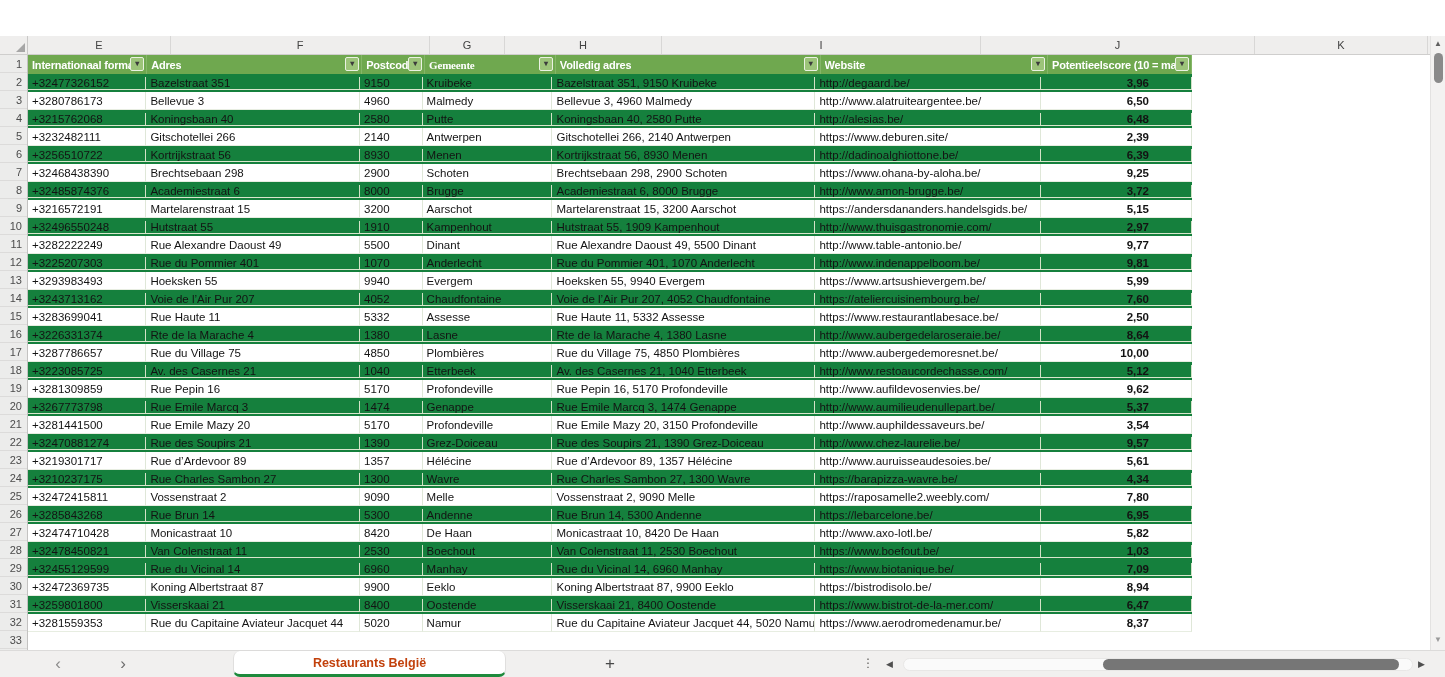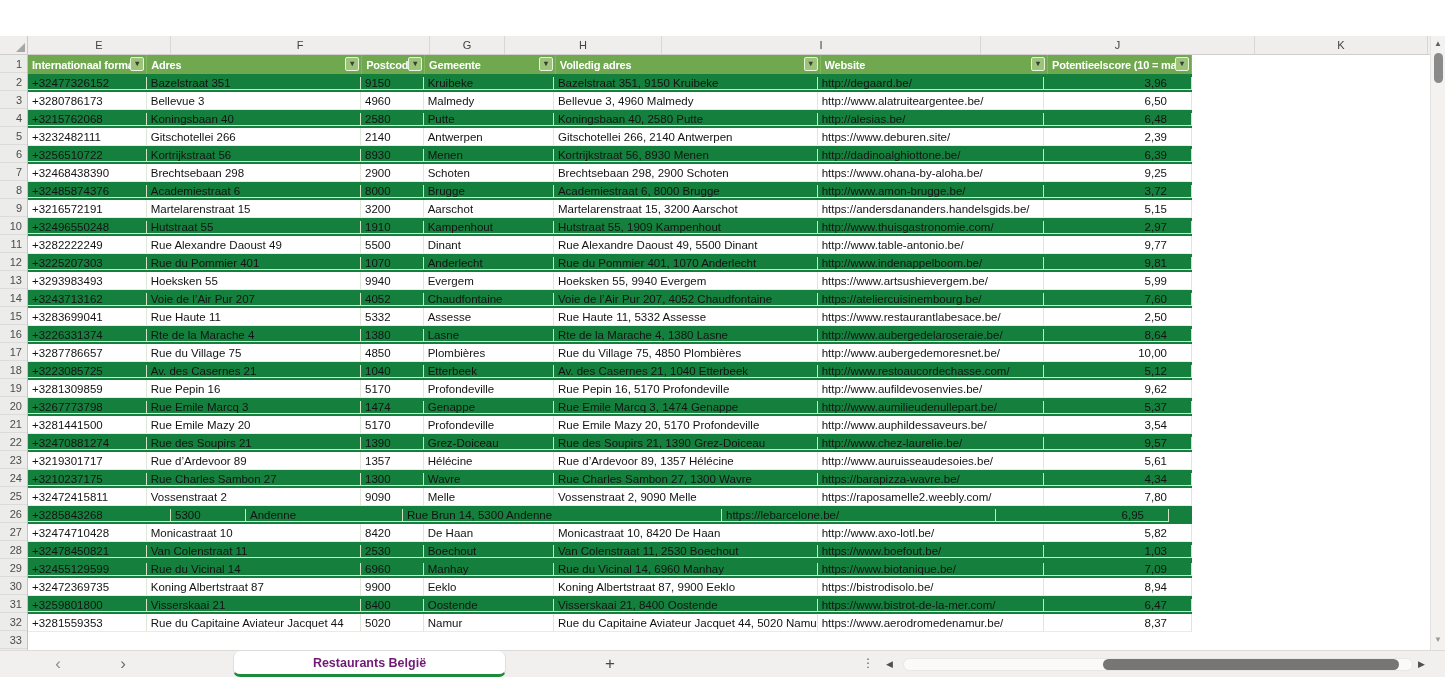--- a/index.html
+++ b/index.html
@@ -56,21 +56,21 @@
   .filter-btn { position:absolute; right:2px; top:2px; width:14px; height:14px;
     background:#9cc479; border:1px solid #eaf2e2; border-radius:2px;
     display:flex; align-items:center; justify-content:center;
     font-size:8px; color:#3c3c3c; line-height:1; }
   .t-row { height:18px; display:flex; background:#fff; }
   .t-row.band { background:#15803d;align-items:center; }
   .cell { display:flex; align-items:center; padding-left:4px; font-size:11.5px;
     color:#131313; white-space:nowrap; overflow:hidden;
     border-right:1px solid #dfe7d8; border-bottom:1px solid #e7ede1; }
   .t-row.band .cell { border-bottom:1px solid #d9e6cd; border-right:1px solid #d3e2c6; }
-  .cell.score { justify-content:flex-end; padding-right:24px; }
+  .cell.score { justify-content:flex-end; padding-right:42px;font-weight:bold; }
 
   
   .v-scroll { position:absolute; top:36px; left:1430px; width:15px; height:614px;
     background:#f3f2f1; border-left:1px solid #e3e2e1; }
   .v-up { position:absolute; top:3px; left:0; width:14px; text-align:center;
     font-size:8px; color:#606060; }
   .v-thumb { position:absolute; top:17px; left:3px; width:9px; height:30px;
     background:#8a8a8a; border-radius:5px; }
   .v-down { position:absolute; bottom:6px; left:0; width:14px; text-align:center;
     font-size:8px; color:#9a9a9a; }
@@ -78,21 +78,21 @@
   
   .tab-bar { position:absolute; top:650px; left:0; right:0; height:27px;
     background:#f1f0ef; border-top:1px solid #dcdbda; }
   .nav-prev { position:absolute; left:48px; top:2px; width:20px; height:22px;
     display:flex; align-items:center; justify-content:center; font-size:17px; color:#8c8c8c; }
   .nav-next { position:absolute; left:113px; top:2px; width:20px; height:22px;
     display:flex; align-items:center; justify-content:center; font-size:17px; color:#6e6e6e; }
   .sheet-tab { position:absolute; left:233px; top:0; width:273px; height:26px;
     background:#fff; border-left:1px solid #e0dfde; border-right:1px solid #e0dfde;
     border-bottom:3px solid #1E8A3C; display:flex; align-items:center;
-    justify-content:center; font-size:12.5px; font-weight:bold; color:#701a75;border-radius:7px; }
+    justify-content:center; font-size:12.5px; font-weight:bold; color:#c2410c;border-radius:7px; }
   .add-sheet { position:absolute; left:598px; top:2px; width:24px; height:22px;
     display:flex; align-items:center; justify-content:center; font-size:17px; color:#474747; }
   .tab-dots { position:absolute; left:862px; top:5px; font-size:12px; color:#5f5d5b; }
   .h-left { position:absolute; left:886px; top:8px; font-size:9px; color:#4f4f4f; }
   .h-track { position:absolute; left:903px; top:7px; width:510px; height:13px;
     background:#fafafa; border:1px solid #e8e7e6; border-radius:7px; }
   .h-thumb { position:absolute; left:1103px; top:8px; width:296px; height:11px;
     background:#767676; border-radius:5.5px; }
   .h-right { position:absolute; left:1418px; top:8px; font-size:9px; color:#4f4f4f; }
 </style>
@@ -178,21 +178,21 @@
           </div>
           <div class="header-cell c1">
             <div class="" style="overflow: hidden;">Adres</div>
             <div class="filter-btn">▾</div>
           </div>
           <div class="header-cell c2">
             <div class="" style="overflow: hidden;">Postcode</div>
             <div class="filter-btn">▾</div>
           </div>
           <div class="header-cell c3">
-            <div class="" style="overflow: hidden;">Gemeente</div>
+            <div class="" style="overflow: hidden; font-family: Liberation Serif, serif;">Gemeente</div>
             <div class="filter-btn">▾</div>
           </div>
           <div class="header-cell c4">
             <div class="" style="overflow: hidden;">Volledig adres</div>
             <div class="filter-btn">▾</div>
           </div>
           <div class="header-cell c5">
             <div class="" style="overflow: hidden;">Website</div>
             <div class="filter-btn">▾</div>
           </div>
@@ -371,21 +371,21 @@
           <div class="cell c3">Genappe</div>
           <div class="cell c4">Rue Emile Marcq 3, 1474 Genappe</div>
           <div class="cell c5">http://www.aumilieudenullepart.be/</div>
           <div class="cell c6 score">5,37</div>
         </div>
         <div class="t-row">
           <div class="cell c0">+3281441500</div>
           <div class="cell c1">Rue Emile Mazy 20</div>
           <div class="cell c2">5170</div>
           <div class="cell c3">Profondeville</div>
-          <div class="cell c4">Rue Emile Mazy 20, 5170 Profondeville</div>
+          <div class="cell c4">Rue Emile Mazy 20, 3150 Profondeville</div>
           <div class="cell c5">http://www.auphildessaveurs.be/</div>
           <div class="cell c6 score">3,54</div>
         </div>
         <div class="t-row band">
           <div class="cell c0">+32470881274</div>
           <div class="cell c1">Rue des Soupirs 21</div>
           <div class="cell c2">1390</div>
           <div class="cell c3">Grez-Doiceau</div>
           <div class="cell c4">Rue des Soupirs 21, 1390 Grez-Doiceau</div>
           <div class="cell c5">http://www.chez-laurelie.be/</div>
@@ -413,20 +413,21 @@
           <div class="cell c0">+32472415811</div>
           <div class="cell c1">Vossenstraat 2</div>
           <div class="cell c2">9090</div>
           <div class="cell c3">Melle</div>
           <div class="cell c4">Vossenstraat 2, 9090 Melle</div>
           <div class="cell c5">https://raposamelle2.weebly.com/</div>
           <div class="cell c6 score">7,80</div>
         </div>
         <div class="t-row band">
           <div class="cell c0">+3285843268</div>
+          <div class="cell c1">Rue Brun 14</div>
           <div class="cell c2">5300</div>
           <div class="cell c3">Andenne</div>
           <div class="cell c4">Rue Brun 14, 5300 Andenne</div>
           <div class="cell c5">https://lebarcelone.be/</div>
           <div class="cell c6 score">6,95</div>
         </div>
         <div class="t-row">
           <div class="cell c0">+32474710428</div>
           <div class="cell c1">Monicastraat 10</div>
           <div class="cell c2">8420</div>

